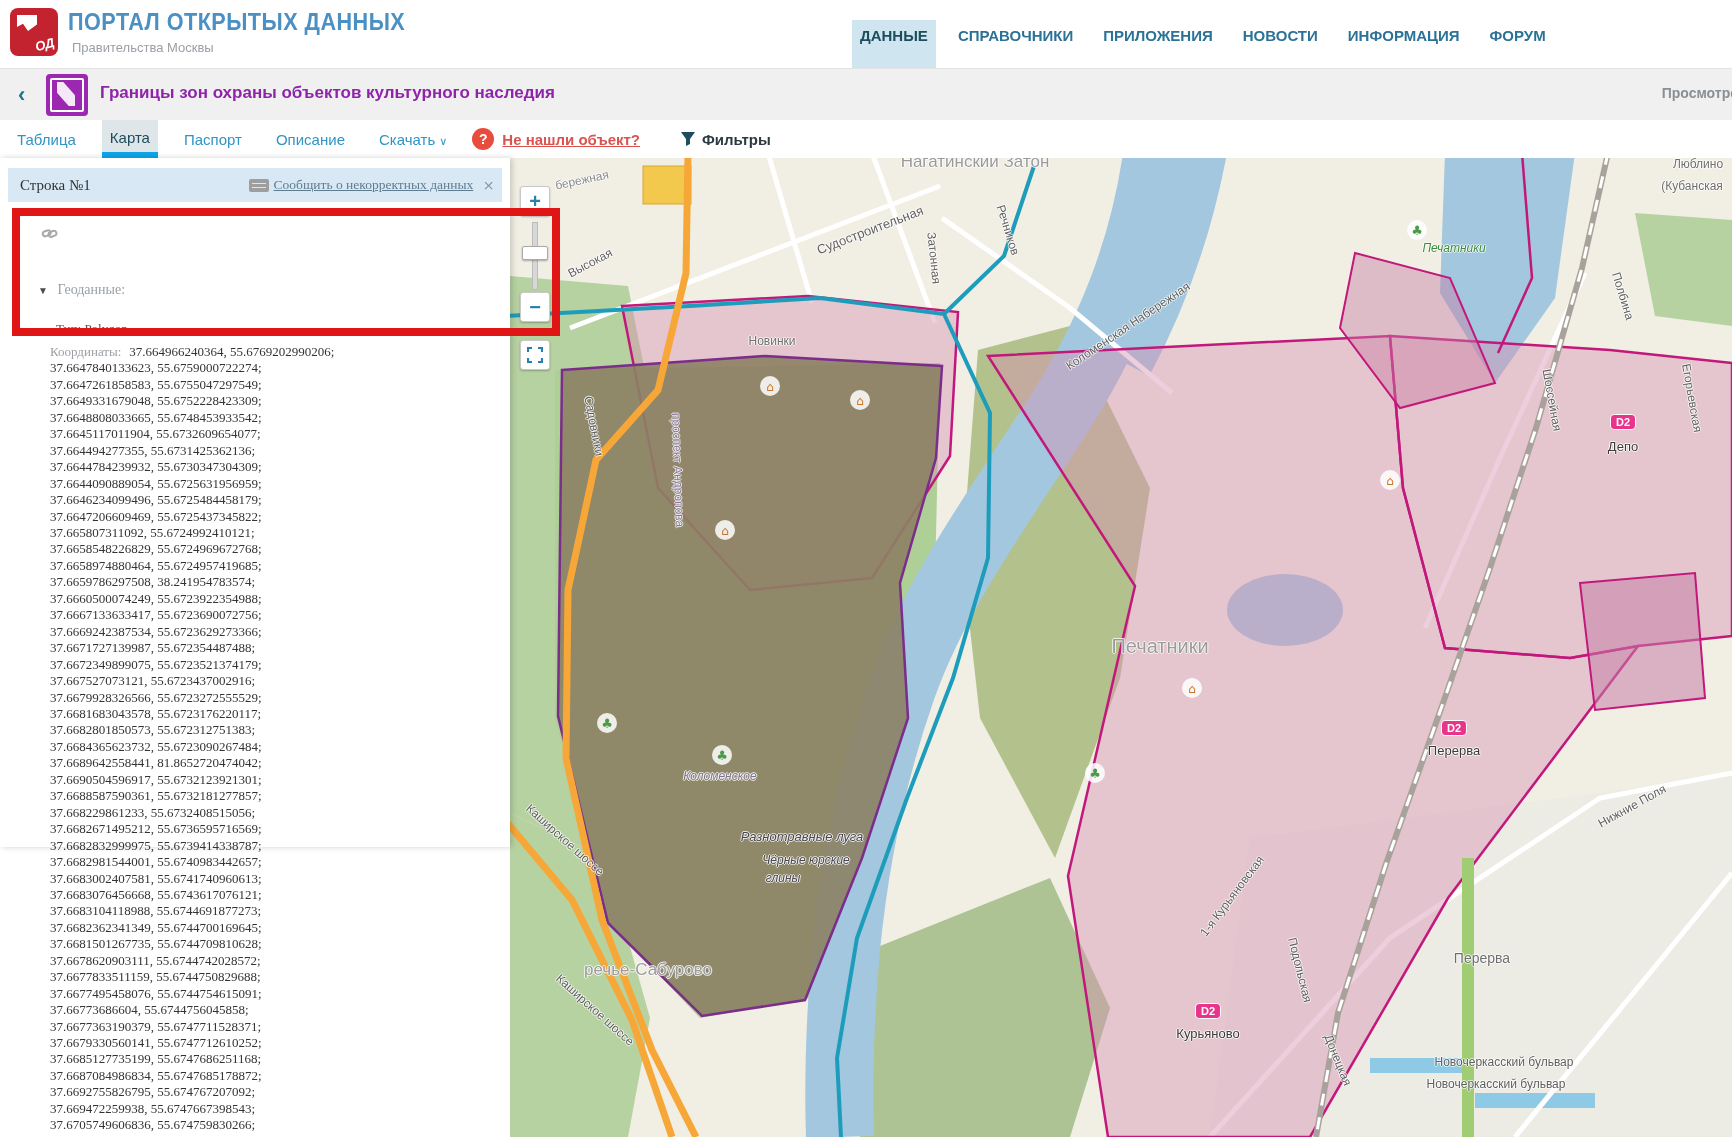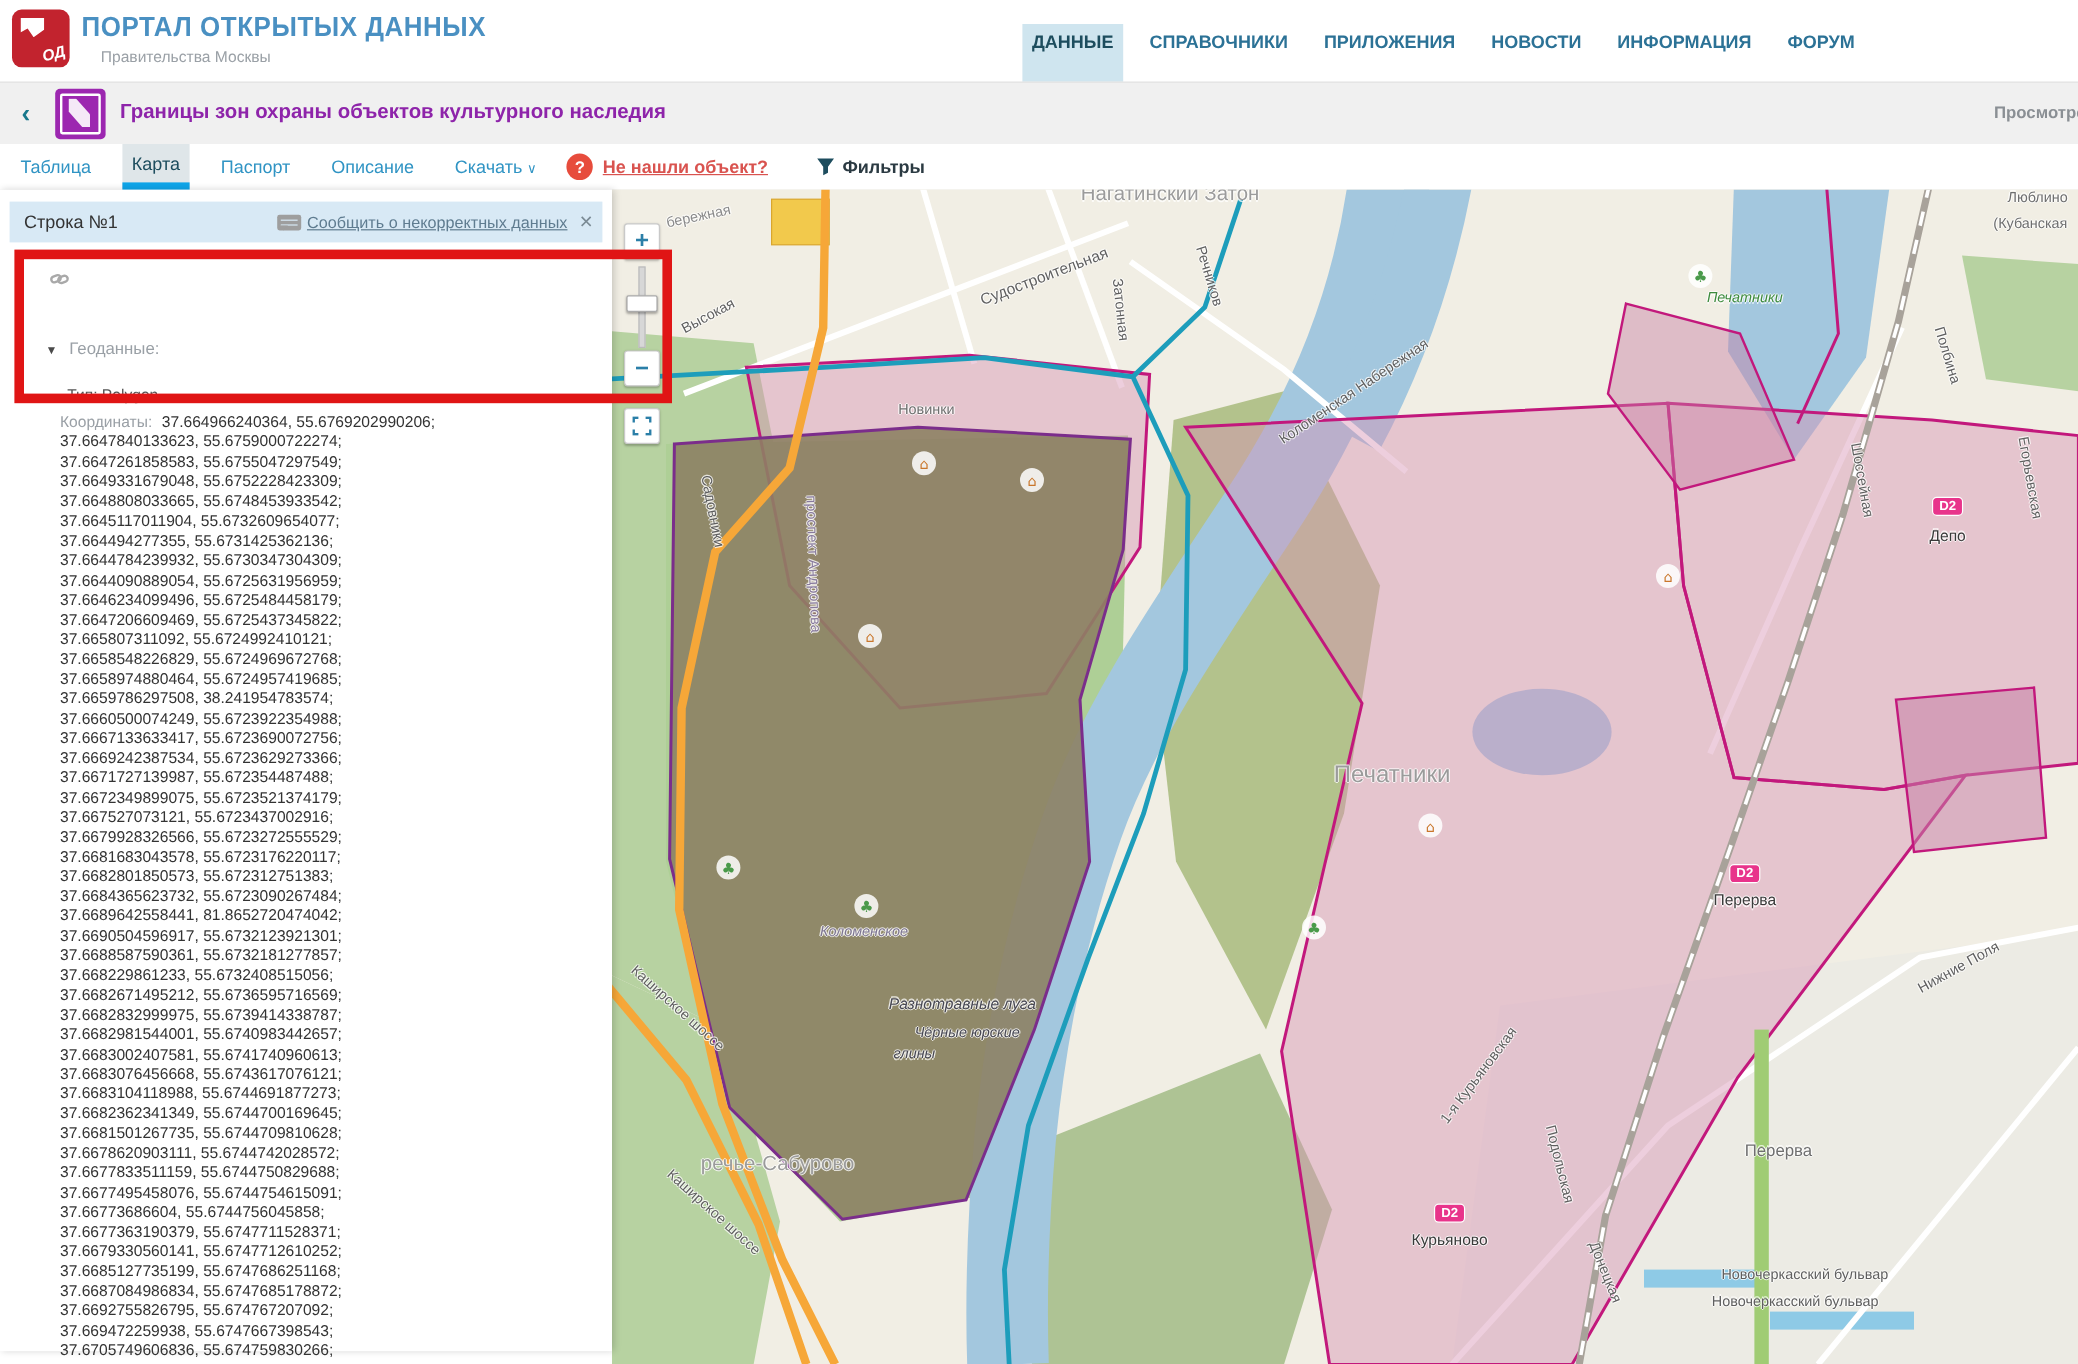--- a/index.html
+++ b/index.html
@@ -7,21 +7,21 @@
        font-family:"Liberation Sans",sans-serif;color:#333;}
   
   .header{position:absolute;left:0;top:0;width:1732px;height:68px;background:#fff;}
   .logo{position:absolute;left:10px;top:8px;width:48px;height:48px;background:#c2232e;border-radius:8px;}
   .logo .face{position:absolute;left:7px;top:7px;width:20px;height:16px;background:#fff;
               clip-path:polygon(0 0,100% 0,100% 60%,55% 100%,30% 55%,0 75%);}
   .logo .od{position:absolute;right:4px;bottom:4px;color:#fff;font-weight:bold;font-style:italic;
             font-size:13px;transform:rotate(-14deg);}
   .site-title{position:absolute;left:68px;top:9px;font-size:23px;font-weight:bold;color:#4a90c2;
               letter-spacing:.5px;transform:scaleX(.94);transform-origin:left;white-space:nowrap;}
-  .site-sub{position:absolute;left:84px;top:40px;font-size:13px;color:#9aa0a6;text-align:center;}
+  .site-sub{position:absolute;left:72px;top:40px;font-size:13px;color:#9aa0a6;text-align:center;}
   .main-nav{position:absolute;left:852px;top:20px;display:flex;gap:14px;align-items:flex-start;}
   .nav-item{font-size:15px;font-weight:bold;color:#2c7296;text-decoration:none;padding:7px 8px 25px;
             white-space:nowrap;cursor:pointer;}
   .nav-item.active{background:#cfe5ef;border-bottom:4px solid #23586e;color:#1d4d5e;}
   
   .crumbbar{position:absolute;left:0;top:68px;width:1732px;height:52px;background:#f0f0f0;
             border-top:1px solid #e3e3e3;border-bottom:1px solid #e3e3e3;}
   .backbtn{position:absolute;left:18px;top:13px;font-size:22px;color:#17788c;font-weight:bold;cursor:pointer;}
   .ds-icon{position:absolute;left:46px;top:5px;width:42px;height:42px;background:#9c27b0;border-radius:4px;}
   .ds-icon .in{position:absolute;left:4px;top:4px;right:4px;bottom:4px;border:2px solid #fff;border-radius:2px;}
@@ -51,22 +51,22 @@
   .stname{position:absolute;transform:translate(-50%,-50%);font-size:13px;color:#3a3a3a;white-space:nowrap;
           text-shadow:1px 0 0 rgba(255,255,255,.8),-1px 0 0 rgba(255,255,255,.8),0 1px 0 rgba(255,255,255,.8),0 -1px 0 rgba(255,255,255,.8);}
   
   .zbtn{position:absolute;width:28px;height:28px;background:#fff;border:1px solid #c9c9c9;border-radius:3px;
         color:#2b7fa8;font-size:20px;font-weight:bold;display:flex;align-items:center;justify-content:center;
         cursor:pointer;box-shadow:0 1px 2px rgba(0,0,0,.25);}
   .ztrack{position:absolute;left:532px;top:222px;width:4px;height:66px;background:#d7d7d7;border:1px solid #bbb;}
   .zhandle{position:absolute;left:522px;top:246px;width:24px;height:12px;background:#fff;border:1px solid #aaa;
            border-radius:2px;cursor:pointer;box-shadow:0 1px 2px rgba(0,0,0,.3);}
   
-  .panel{position:absolute;left:0;top:158px;width:510px;height:968px;background:#fff;
-         box-shadow:2px 0 6px rgba(0,0,0,.18);}
+  .panel{position:absolute;left:0;top:158px;width:510px;height:689px;background:#fff;
+         box-shadow:2px 0 6px rgba(0,0,0,.18);font-family:Liberation Serif, serif;}
   .panel-head{position:absolute;left:8px;top:10px;width:494px;height:34px;background:#d8e9f5;
               display:flex;align-items:center;}
   .row-label{font-size:15px;color:#333;margin-left:12px;flex:0 0 auto;}
   .ph-spacer{flex:1;}
   .bubble{width:20px;height:13px;background:#9e9e9e;border-radius:2px;position:relative;margin-right:5px;flex:0 0 auto;}
   .bubble:after{content:"";position:absolute;left:3px;bottom:-4px;border:4px solid transparent;border-top-color:#9e9e9e;border-left-width:2px;}
   .bubble .ln{position:absolute;left:3px;right:3px;height:1.5px;background:#d8e9f5;top:4px;}
   .bubble .ln2{top:8px;}
   .report-link{font-size:13.5px;color:#5f7c90;text-decoration:underline;margin-right:10px;cursor:pointer;white-space:nowrap;}
   .close-x{font-size:19px;color:#7a8a94;margin-right:8px;cursor:pointer;line-height:1;}
@@ -214,21 +214,21 @@
       <div class="mlabel it" style="left: 944px; top: 90px; color: rgb(61, 139, 61); transform: translate(-50%, -50%);">Печатники</div>
       <div class="mlabel" style="left: 1113px; top: 138px; transform: translate(-50%, -50%) rotate(73deg);">Полбина</div>
       <div class="mlabel" style="left: 1042px; top: 242px; transform: translate(-50%, -50%) rotate(80deg);">Шоссейная</div>
       <div class="mlabel" style="left: 1182px; top: 240px; transform: translate(-50%, -50%) rotate(80deg);">Егорьевская</div>
       <div class="mlabel" style="left: 1188px; top: 6px; color: rgb(111, 111, 111); transform: translate(-50%, -50%);">Люблино</div>
       <div class="mlabel" style="left: 1182px; top: 28px; color: rgb(111, 111, 111); transform: translate(-50%, -50%);">(Кубанская</div>
       <div class="mlabel" style="left: 650px; top: 488px; font-size: 20px; color: rgb(155, 155, 155); transform: translate(-50%, -50%);">Печатники</div>
       <div class="mlabel it" style="left: 210px; top: 618px; color: rgb(125, 117, 145); transform: translate(-50%, -50%);">Коломенское</div>
       <div class="mlabel it" style="left: 292px; top: 678px; font-size: 13px; color: rgb(71, 71, 82); transform: translate(-50%, -50%);">Разнотравные луга</div>
       <div class="mlabel it" style="left: 296px; top: 702px; color: rgb(71, 71, 82); transform: translate(-50%, -50%);">Чёрные юрские</div>
-      <div class="mlabel it" style="left: 252px; top: 720px; color: rgb(71, 71, 82); transform: translate(-50%, -50%);">глины</div>
+      <div class="mlabel it" style="left: 273px; top: 720px; color: rgb(71, 71, 82); transform: translate(-50%, -50%);">глины</div>
       <div class="mlabel" style="left: 84px; top: 268px; transform: translate(-50%, -50%) rotate(79deg);">Садовники</div>
       <div class="mlabel" style="left: 168px; top: 312px; color: rgb(135, 121, 156); transform: translate(-50%, -50%) rotate(88deg);">проспект Андропова</div>
       <div class="mlabel" style="left: 55px; top: 682px; transform: translate(-50%, -50%) rotate(42deg);">Каширское шоссе</div>
       <div class="mlabel" style="left: 85px; top: 852px; transform: translate(-50%, -50%) rotate(42deg);">Каширское шоссе</div>
       <div class="mlabel" style="left: 38px; top: 812px; font-size: 17px; color: rgb(155, 155, 155); transform: translate(0px, -50%); padding-left: 36px;">речье-Сабурово</div>
       <div class="mlabel" style="left: 722px; top: 738px; transform: translate(-50%, -50%) rotate(-53deg);">1-я Курьяновская</div>
       <div class="mlabel" style="left: 790px; top: 812px; transform: translate(-50%, -50%) rotate(76deg);">Подольская</div>
       <div class="mlabel" style="left: 828px; top: 902px; transform: translate(-50%, -50%) rotate(68deg);">Донецкая</div>
       <div class="mlabel" style="left: 972px; top: 800px; font-size: 14px; color: rgb(111, 111, 111); transform: translate(-50%, -50%);">Перерва</div>
       <div class="mlabel" style="left: 994px; top: 904px; transform: translate(-50%, -50%);">Новочеркасский бульвар</div>

